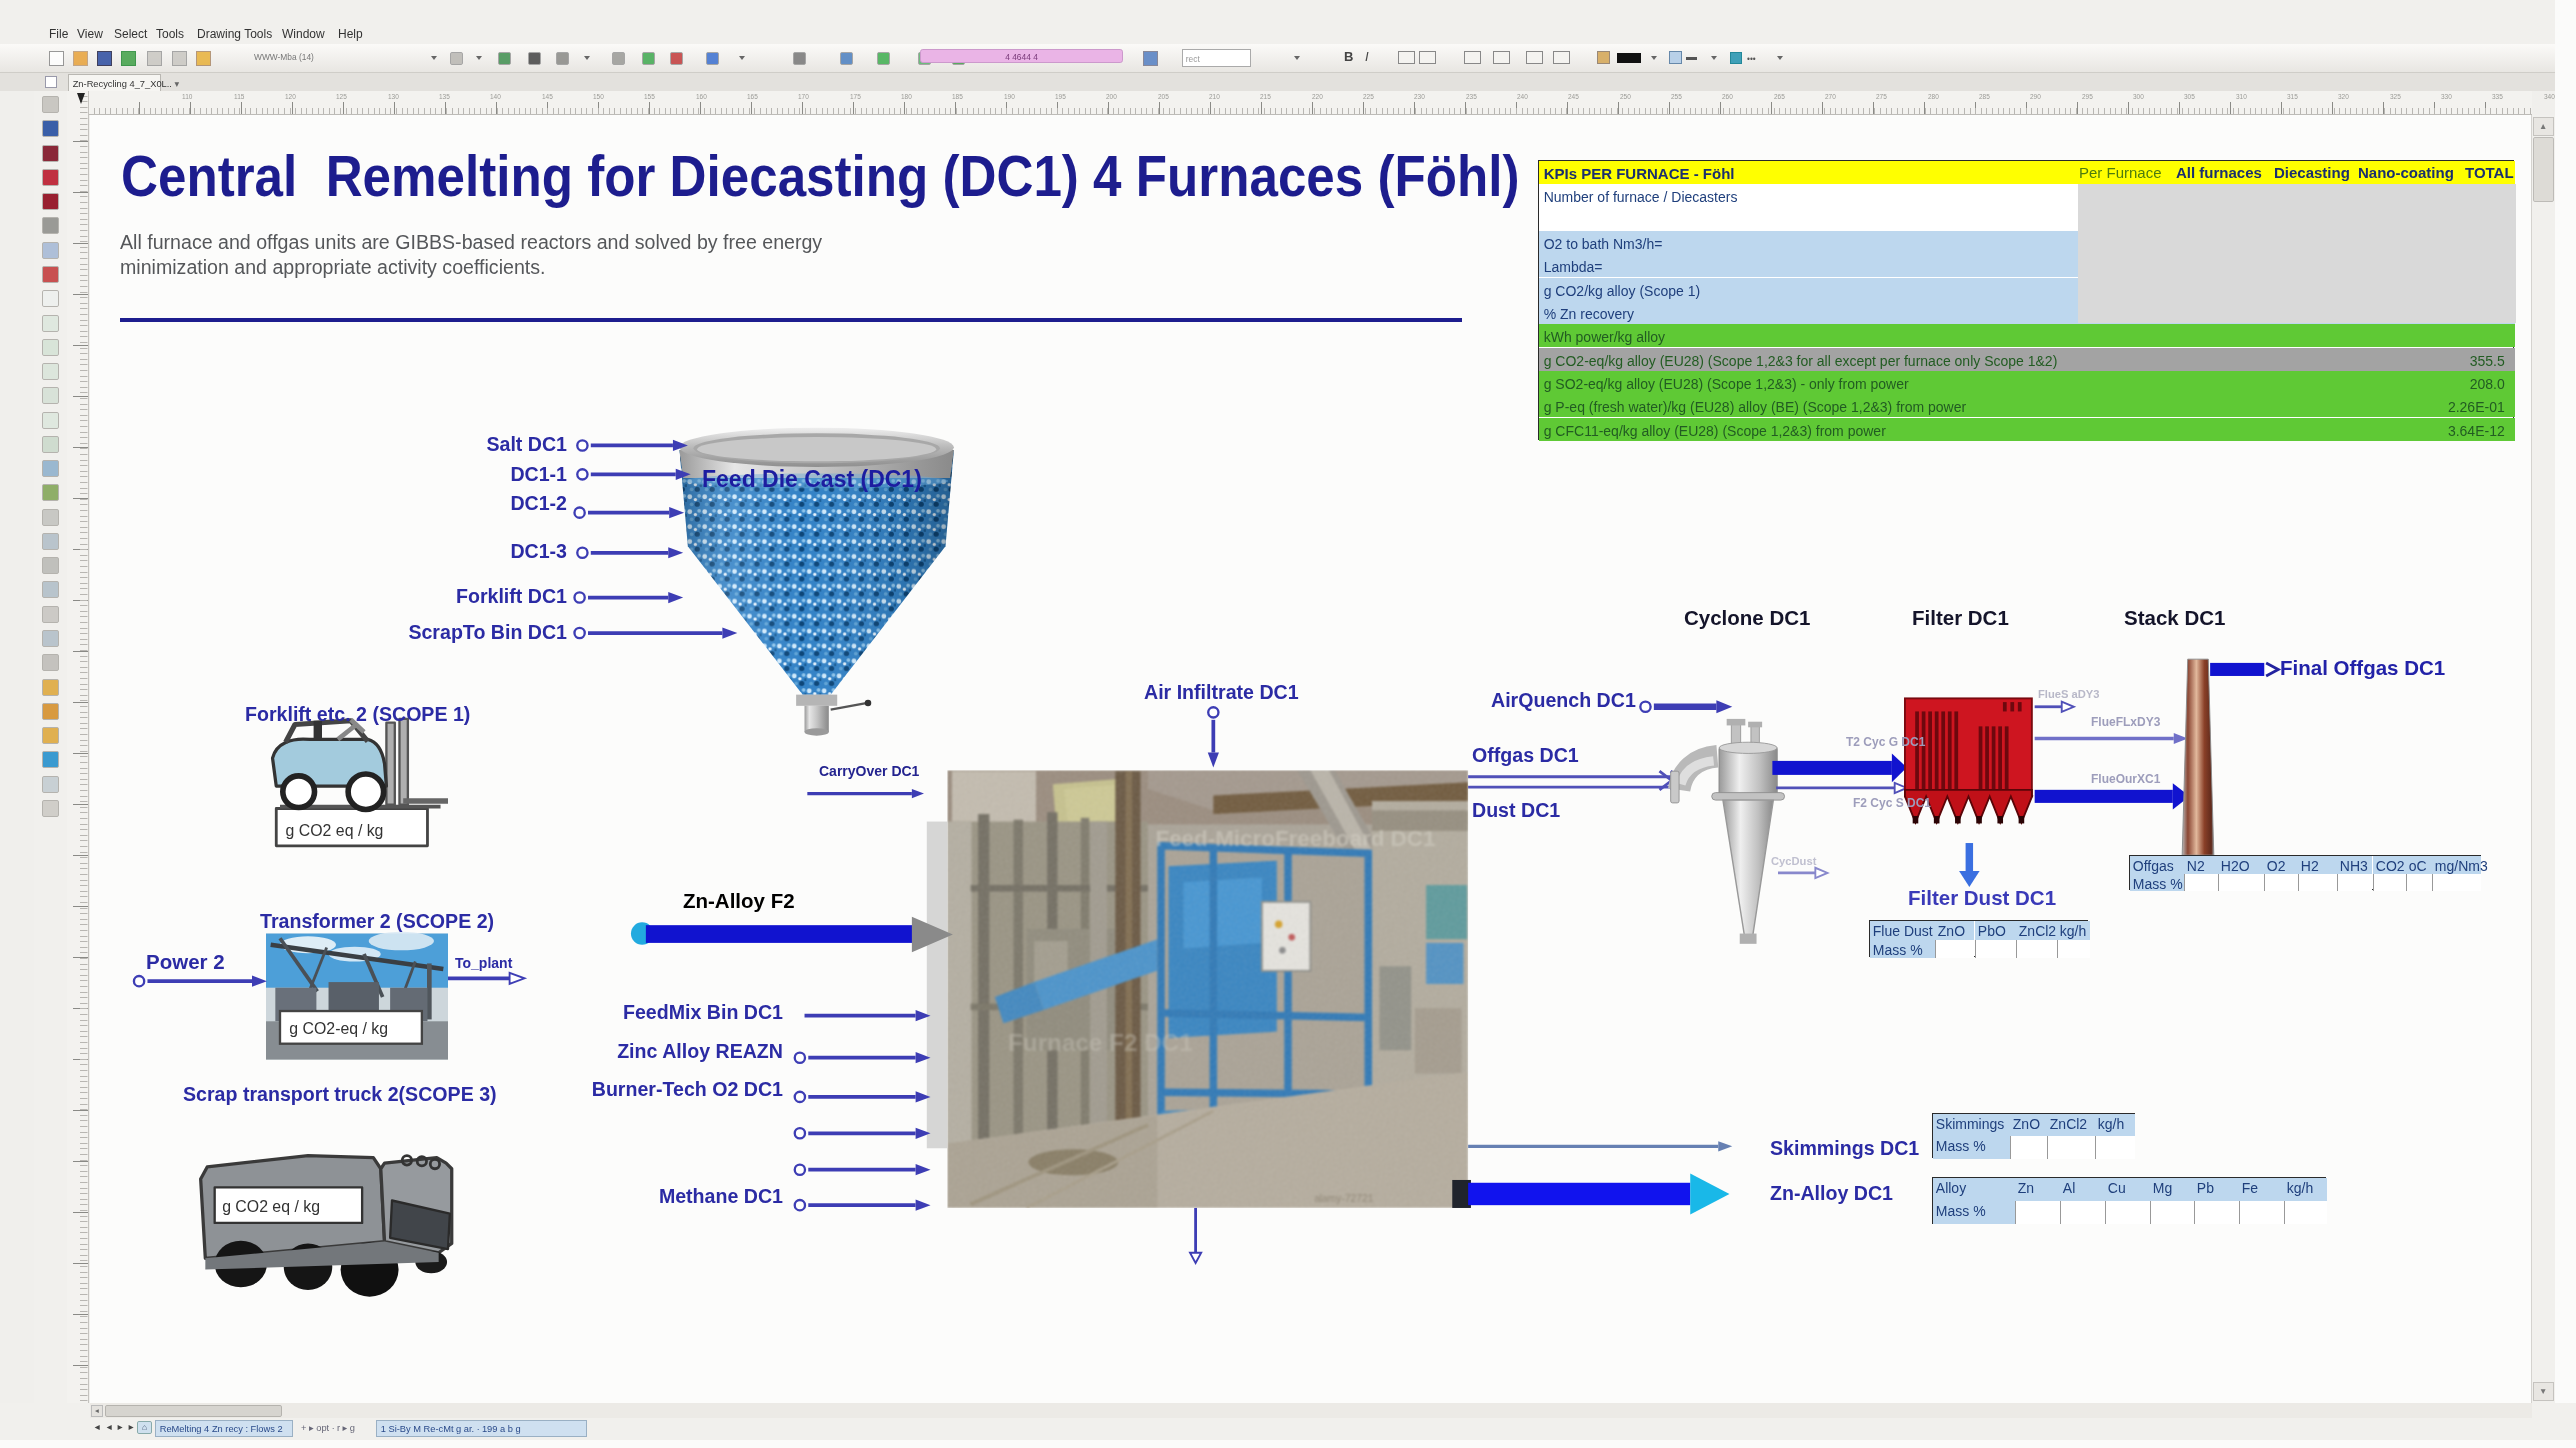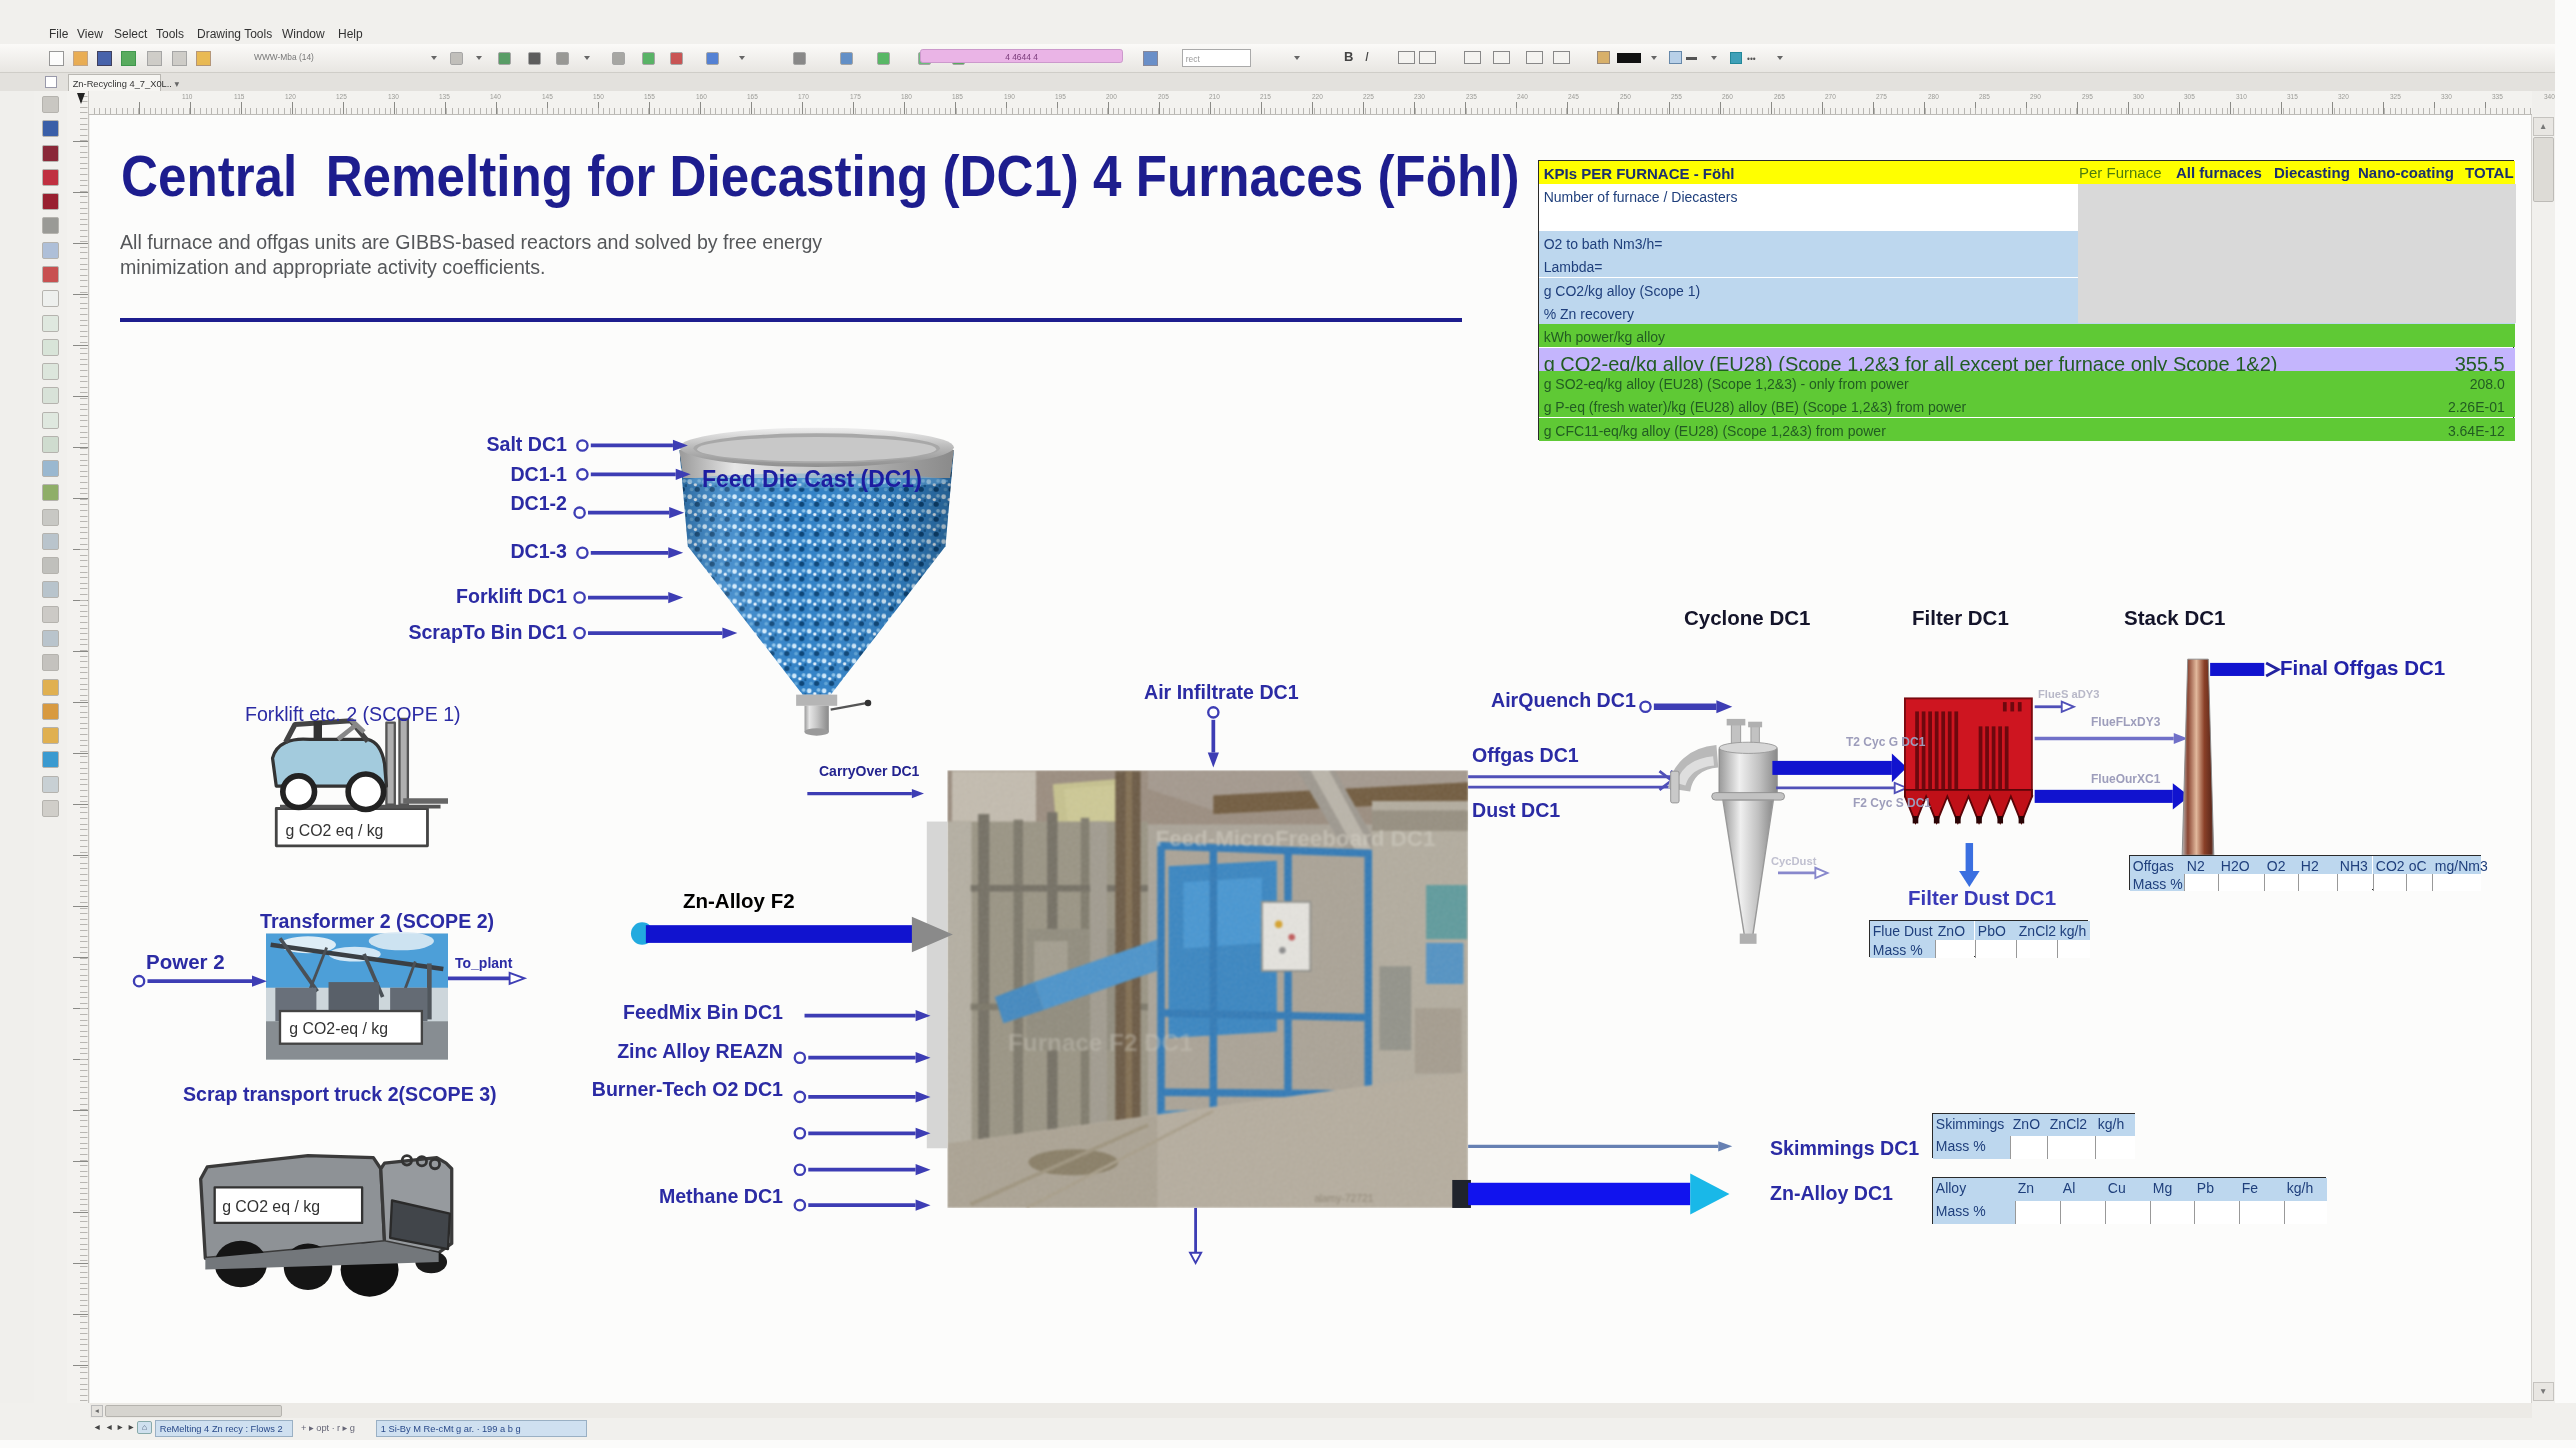--- a/index.html
+++ b/index.html
@@ -177,21 +177,21 @@
       <div style="position:absolute;left:637px;top:2.8px;color:#1a2f6e;font-weight:bold;font-size:15px">All furnaces</div>
       <div style="position:absolute;left:735px;top:2.8px;color:#1a2f6e;font-weight:bold;font-size:15px">Diecasting</div>
       <div style="position:absolute;left:819px;top:2.8px;color:#1a2f6e;font-weight:bold;font-size:15px">Nano-coating</div>
       <div style="position:absolute;left:926px;top:2.8px;color:#1a2f6e;font-weight:bold;font-size:15px">TOTAL</div>
       <div style="position:absolute;left:0;top:23px;width:976px;height:23px;background:#ffffff;color:#1f3f7c;font-size:14px;padding:4.7px 4.7px;white-space:nowrap;overflow:hidden">Number of furnace / Diecasters</div>
       <div style="position:absolute;left:0;top:70px;width:976px;height:23px;background:#bdd7ee;color:#1f3f7c;font-size:14px;padding:4.7px 4.7px;white-space:nowrap;overflow:hidden">O2 to bath Nm3/h=</div>
       <div style="position:absolute;left:0;top:93px;width:976px;height:23px;background:#bdd7ee;color:#1f3f7c;font-size:14px;padding:4.7px 4.7px;white-space:nowrap;overflow:hidden">Lambda=</div>
       <div style="position:absolute;left:0;top:117px;width:976px;height:23px;background:#bdd7ee;color:#1f3f7c;font-size:14px;padding:4.7px 4.7px;white-space:nowrap;overflow:hidden">g CO2/kg alloy (Scope 1)</div>
       <div style="position:absolute;left:0;top:140px;width:976px;height:23px;background:#bdd7ee;color:#1f3f7c;font-size:14px;padding:4.7px 4.7px;white-space:nowrap;overflow:hidden">% Zn recovery</div>
       <div style="position:absolute;left:0;top:163px;width:976px;height:23px;background:#5fc935;color:#225c22;font-size:14px;padding:4.7px 4.7px;white-space:nowrap;overflow:hidden">kWh power/kg alloy</div>
-      <div style="position:absolute;left:0;top:187px;width:976px;height:23px;background:#c4b5fd;color:#225c22;font-size:20px;padding:4.7px 4.7px;white-space:nowrap;overflow:hidden">g CO2-eq/kg alloy (EU28) (Scope 1,2&amp;3 for all except per furnace only Scope 1&amp;2)<span style="float:right;padding-right:5.6px">355.5</span></div>
+      <div style="position:absolute;left:0;top:187px;width:976px;height:23px;background:#a3a3a3;color:#225c22;font-size:14px;padding:4.7px 4.7px;white-space:nowrap;overflow:hidden">g CO2-eq/kg alloy (EU28) (Scope 1,2&amp;3 for all except per furnace only Scope 1&amp;2)<span style="float:right;padding-right:5.6px">355.5</span></div>
       <div style="position:absolute;left:0;top:210px;width:976px;height:23px;background:#5fc935;color:#225c22;font-size:14px;padding:4.7px 4.7px;white-space:nowrap;overflow:hidden">g SO2-eq/kg alloy (EU28)  (Scope 1,2&amp;3)  - only from power<span style="float:right;padding-right:5.6px">208.0</span></div>
       <div style="position:absolute;left:0;top:233px;width:976px;height:23px;background:#5fc935;color:#225c22;font-size:14px;padding:4.7px 4.7px;white-space:nowrap;overflow:hidden">g P-eq (fresh water)/kg (EU28) alloy (BE) (Scope 1,2&amp;3) from power<span style="float:right;padding-right:5.6px">2.26E-01</span></div>
       <div style="position:absolute;left:0;top:257px;width:976px;height:23px;background:#5fc935;color:#225c22;font-size:14px;padding:4.7px 4.7px;white-space:nowrap;overflow:hidden">g CFC11-eq/kg alloy (EU28) (Scope 1,2&amp;3) from power<span style="float:right;padding-right:5.6px">3.64E-12</span></div>
       <div style="position:absolute;left:539px;top:23px;width:438px;height:139px;background:#d9d9d9"></div>
     </div>
 <svg class="abs" style="left:0;top:0" width="2576" height="1449" viewBox="0 0 2760 1552">
       <defs>
 <pattern id="sp" width="16" height="16" patternUnits="userSpaceOnUse">
           <rect width="16" height="16" fill="#3382c6"></rect>
           <circle cx="3" cy="4" r="2.6" fill="#cfe9fb"></circle>
@@ -488,21 +488,21 @@
 <rect x="1573" y="1267" width="238" height="24" fill="#1113ee"></rect>
 <polygon points="1811,1257 1811,1301 1853,1279" fill="#19b8e8"></polygon>
     </svg>
 <div class="abs" style="right:2009px;top:433px;font-size:19.6px;color:#2b2ba4;font-weight:600;white-space:nowrap;">Salt DC1</div>
 <div class="abs" style="right:2009px;top:463px;font-size:19.6px;color:#2b2ba4;font-weight:600;white-space:nowrap;">DC1-1</div>
 <div class="abs" style="right:2009px;top:492px;font-size:19.6px;color:#2b2ba4;font-weight:600;white-space:nowrap;">DC1-2</div>
 <div class="abs" style="right:2009px;top:540px;font-size:19.6px;color:#2b2ba4;font-weight:600;white-space:nowrap;">DC1-3</div>
 <div class="abs" style="right:2009px;top:585px;font-size:19.6px;color:#2b2ba4;font-weight:600;white-space:nowrap;">Forklift DC1</div>
 <div class="abs" style="right:2009px;top:621px;font-size:19.6px;color:#2b2ba4;font-weight:600;white-space:nowrap;">ScrapTo Bin DC1</div>
 <div class="abs" style="left:702px;top:466px;font-size:23px;color:#1d1da0;font-weight:700;white-space:nowrap;">Feed Die Cast (DC1)</div>
-<div class="abs" style="left:245px;top:703px;font-size:19.6px;color:#2b2ba4;font-weight:400;white-space:nowrap;">Forklift etc. 2 (SCOPE 1)</div>
+<div class="abs" style="left:245px;top:703px;font-size:19.6px;color:#2b2ba4;font-weight:700;white-space:nowrap;">Forklift etc. 2 (SCOPE 1)</div>
 <div class="abs" style="left:252px;top:910px;font-size:19.6px;color:#2b2ba4;font-weight:600;white-space:nowrap;margin-left:8px;">Transformer 2 (SCOPE 2)</div>
 <div class="abs" style="left:146px;top:950px;font-size:20.5px;color:#2b2ba4;font-weight:600;white-space:nowrap;">Power 2</div>
 <div class="abs" style="left:455px;top:955px;font-size:14px;color:#2b2ba4;font-weight:600;white-space:nowrap;">To_plant</div>
 <div class="abs" style="left:183px;top:1083px;font-size:19.6px;color:#2b2ba4;font-weight:600;white-space:nowrap;">Scrap transport truck 2(SCOPE 3)</div>
 <div class="abs" style="left:683px;top:889px;font-size:20.5px;color:#000000;font-weight:600;white-space:nowrap;">Zn-Alloy F2</div>
 <div class="abs" style="left:819px;top:763px;font-size:14px;color:#23238f;font-weight:700;white-space:nowrap;">CarryOver DC1</div>
 <div class="abs" style="left:1144px;top:681px;font-size:19.6px;color:#2b2ba4;font-weight:600;white-space:nowrap;">Air Infiltrate DC1</div>
 <div class="abs" style="right:1793px;top:1001px;font-size:19.6px;color:#2b2ba4;font-weight:600;white-space:nowrap;">FeedMix Bin DC1</div>
 <div class="abs" style="right:1793px;top:1040px;font-size:19.6px;color:#2b2ba4;font-weight:600;white-space:nowrap;">Zinc Alloy REAZN</div>
 <div class="abs" style="right:1793px;top:1078px;font-size:19.6px;color:#2b2ba4;font-weight:600;white-space:nowrap;">Burner-Tech O2 DC1</div>

